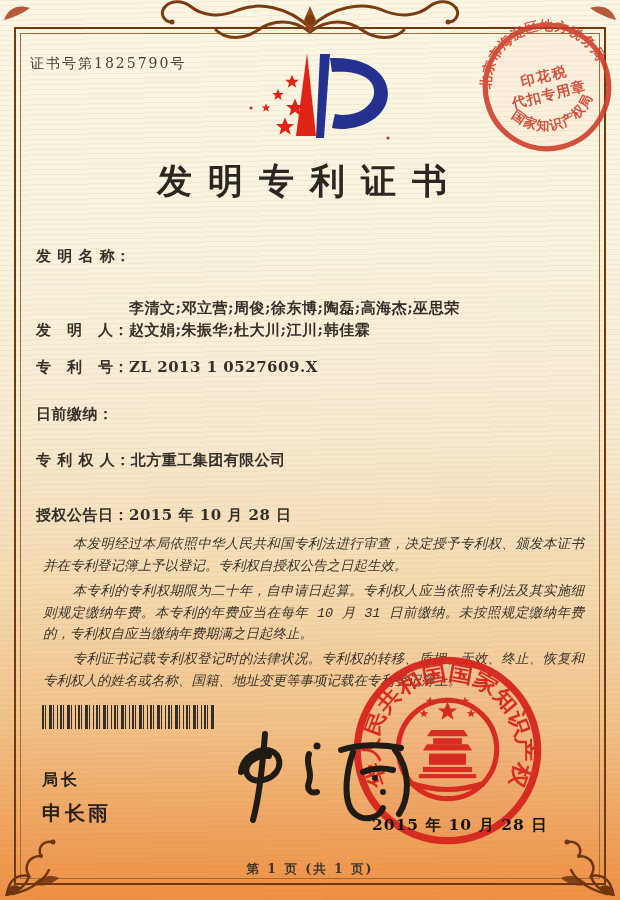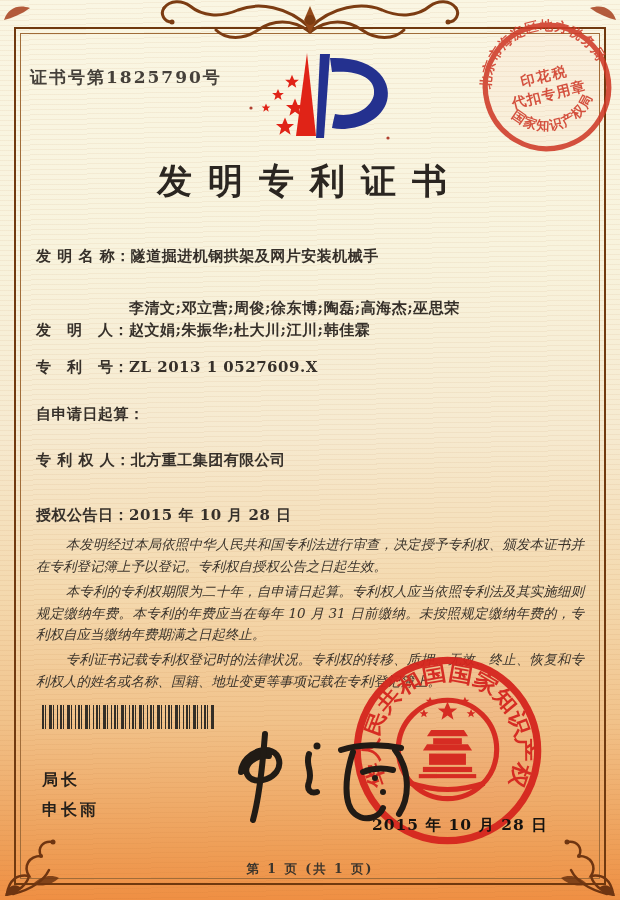--- a/index.html
+++ b/index.html
@@ -8,37 +8,37 @@
     font-family:"DejaVu Serif","Liberation Serif",serif;
     background:linear-gradient(180deg,#faf6e3 0%,#f8f3dd 28%,#f6ead0 48%,#f4d9ae 66%,#f1c28a 80%,#ee9f58 94%,#ef8f43 100%);
   }
   .page::before{
     content:""; position:absolute; inset:0; pointer-events:none;
     background:repeating-linear-gradient(179deg, rgba(173,98,38,0.07) 0 1px, transparent 1px 5px);
   }
   .frame-outer{position:absolute; left:14px; right:14px; top:27px; bottom:15px; border:2.5px solid #70390f; pointer-events:none;}
   .frame-inner{position:absolute; left:20px; right:20px; top:33px; bottom:21px; border:1px solid #a06c39; pointer-events:none;}
   .abs{position:absolute;}
-  .cert-no{left:30px; top:66px; font-size:17px; font-weight:700; letter-spacing:2px; color:#45403a;}
+  .cert-no{left:30px; top:55px; font-size:14px; font-weight:400; letter-spacing:2px; color:#45403a;}
   .doc-title{left:0; right:16px; top:158px; text-align:center; font-size:35px; font-weight:700;
              letter-spacing:16px; text-indent:16px; color:#2b2621;}
   .field-row{left:36px; right:28px; display:flex; align-items:flex-end;
              font-size:15px; font-weight:700; color:#36302a; letter-spacing:0.5px; line-height:1.45;}
   .field-label{white-space:pre; flex:0 0 auto;}
   .field-value{flex:1 1 auto;}
   .body-text{left:36px; width:548px; top:534px; font-size:13.5px; line-height:1.62;
              color:#3b342c; font-style:italic; font-weight:500; text-align:justify;}
-  .body-text p{margin:0 0 3px 0; text-indent:2.2em;}
+  .body-text p{margin:0 0 3px 7px; text-indent:2.2em;font-family:Liberation Mono, monospace;}
   .barcode{left:42px; top:705px; width:172px; height:24px;
     background:repeating-linear-gradient(90deg,#1f1e1c 0 2px,transparent 2px 3px,#1f1e1c 3px 4px,
       transparent 4px 7px,#1f1e1c 7px 10px,transparent 10px 11px,#1f1e1c 11px 12px,
       transparent 12px 15px,#1f1e1c 15px 16px,transparent 16px 18px);
     opacity:.9;}
   .signer-title{left:42px; top:770px; font-size:16px; font-weight:700; letter-spacing:3px; color:#26211b;}
-  .signer-name{left:42px; top:800px; font-size:16px; font-weight:700; letter-spacing:3px; color:#26211b;}
+  .signer-name{left:42px; top:800px; font-size:20px; font-weight:700; letter-spacing:3px; color:#26211b;}
   .signature{left:213px; top:720px; z-index:4;}
   .seal{left:345px; top:648px; z-index:2; opacity:.95;}
   .seal-date{left:372px; top:815px; font-size:15.5px; font-weight:700; letter-spacing:1px; color:#16130f; z-index:3;}
   .page-footer{left:0; right:0; top:852px; text-align:center; font-size:12.5px; font-weight:600;
                letter-spacing:2px; color:#3c352c;margin-top:9px;}
   .tax-stamp{left:478px; top:18px; transform:rotate(-14deg); opacity:.88; z-index:2;}
   .logo{left:238px; top:48px;}
   .orn-top{left:150px; top:-2px;}
   .orn-corner-tl{left:2px; top:0;}
   .orn-corner-tr{right:2px; top:0; transform:scaleX(-1);}
@@ -131,38 +131,37 @@
       <textPath href="#tArcBot" startOffset="50%" text-anchor="middle">国家知识产权局</textPath>
     </text>
     <text x="66" y="60" font-size="13.5" font-weight="bold" fill="#cf3a28" text-anchor="middle" letter-spacing="2">印花税</text>
     <text x="66" y="78" font-size="13.5" font-weight="bold" fill="#cf3a28" text-anchor="middle" letter-spacing="1">代扣专用章</text>
   </svg>
 
   <div class="abs doc-title">发明专利证书</div>
 
   <div class="abs field-row" style="top:246px">
     <span class="field-label">发 明 名 称：</span>
-    <span class="field-value">隧道掘进机钢拱架及网片安装机械手</span>
   </div>
 
   <div class="abs field-row" style="top:298px">
     <span class="field-label">发　明　人：</span>
     <span class="field-value">
       <span style="display:block">李清文;邓立营;周俊;徐东博;陶磊;高海杰;巫思荣</span>
       <span style="display:block">赵文娟;朱振华;杜大川;江川;韩佳霖</span>
     </span>
   </div>
 
   <div class="abs field-row" style="top:357px">
     <span class="field-label">专　利　号：</span>
     <span class="field-value">ZL 2013 1 0527609.X</span>
   </div>
 
   <div class="abs field-row" style="top:404px">
-    <span class="field-label">自申请日起算：</span>
+    <span class="field-label">日前缴纳：</span>
   </div>
 
   <div class="abs field-row" style="top:450px">
     <span class="field-label">专 利 权 人：</span>
     <span class="field-value">北方重工集团有限公司</span>
   </div>
 
   <div class="abs field-row" style="top:505px">
     <span class="field-label">授权公告日：</span>
     <span class="field-value">2015 年 10 月 28 日</span>

